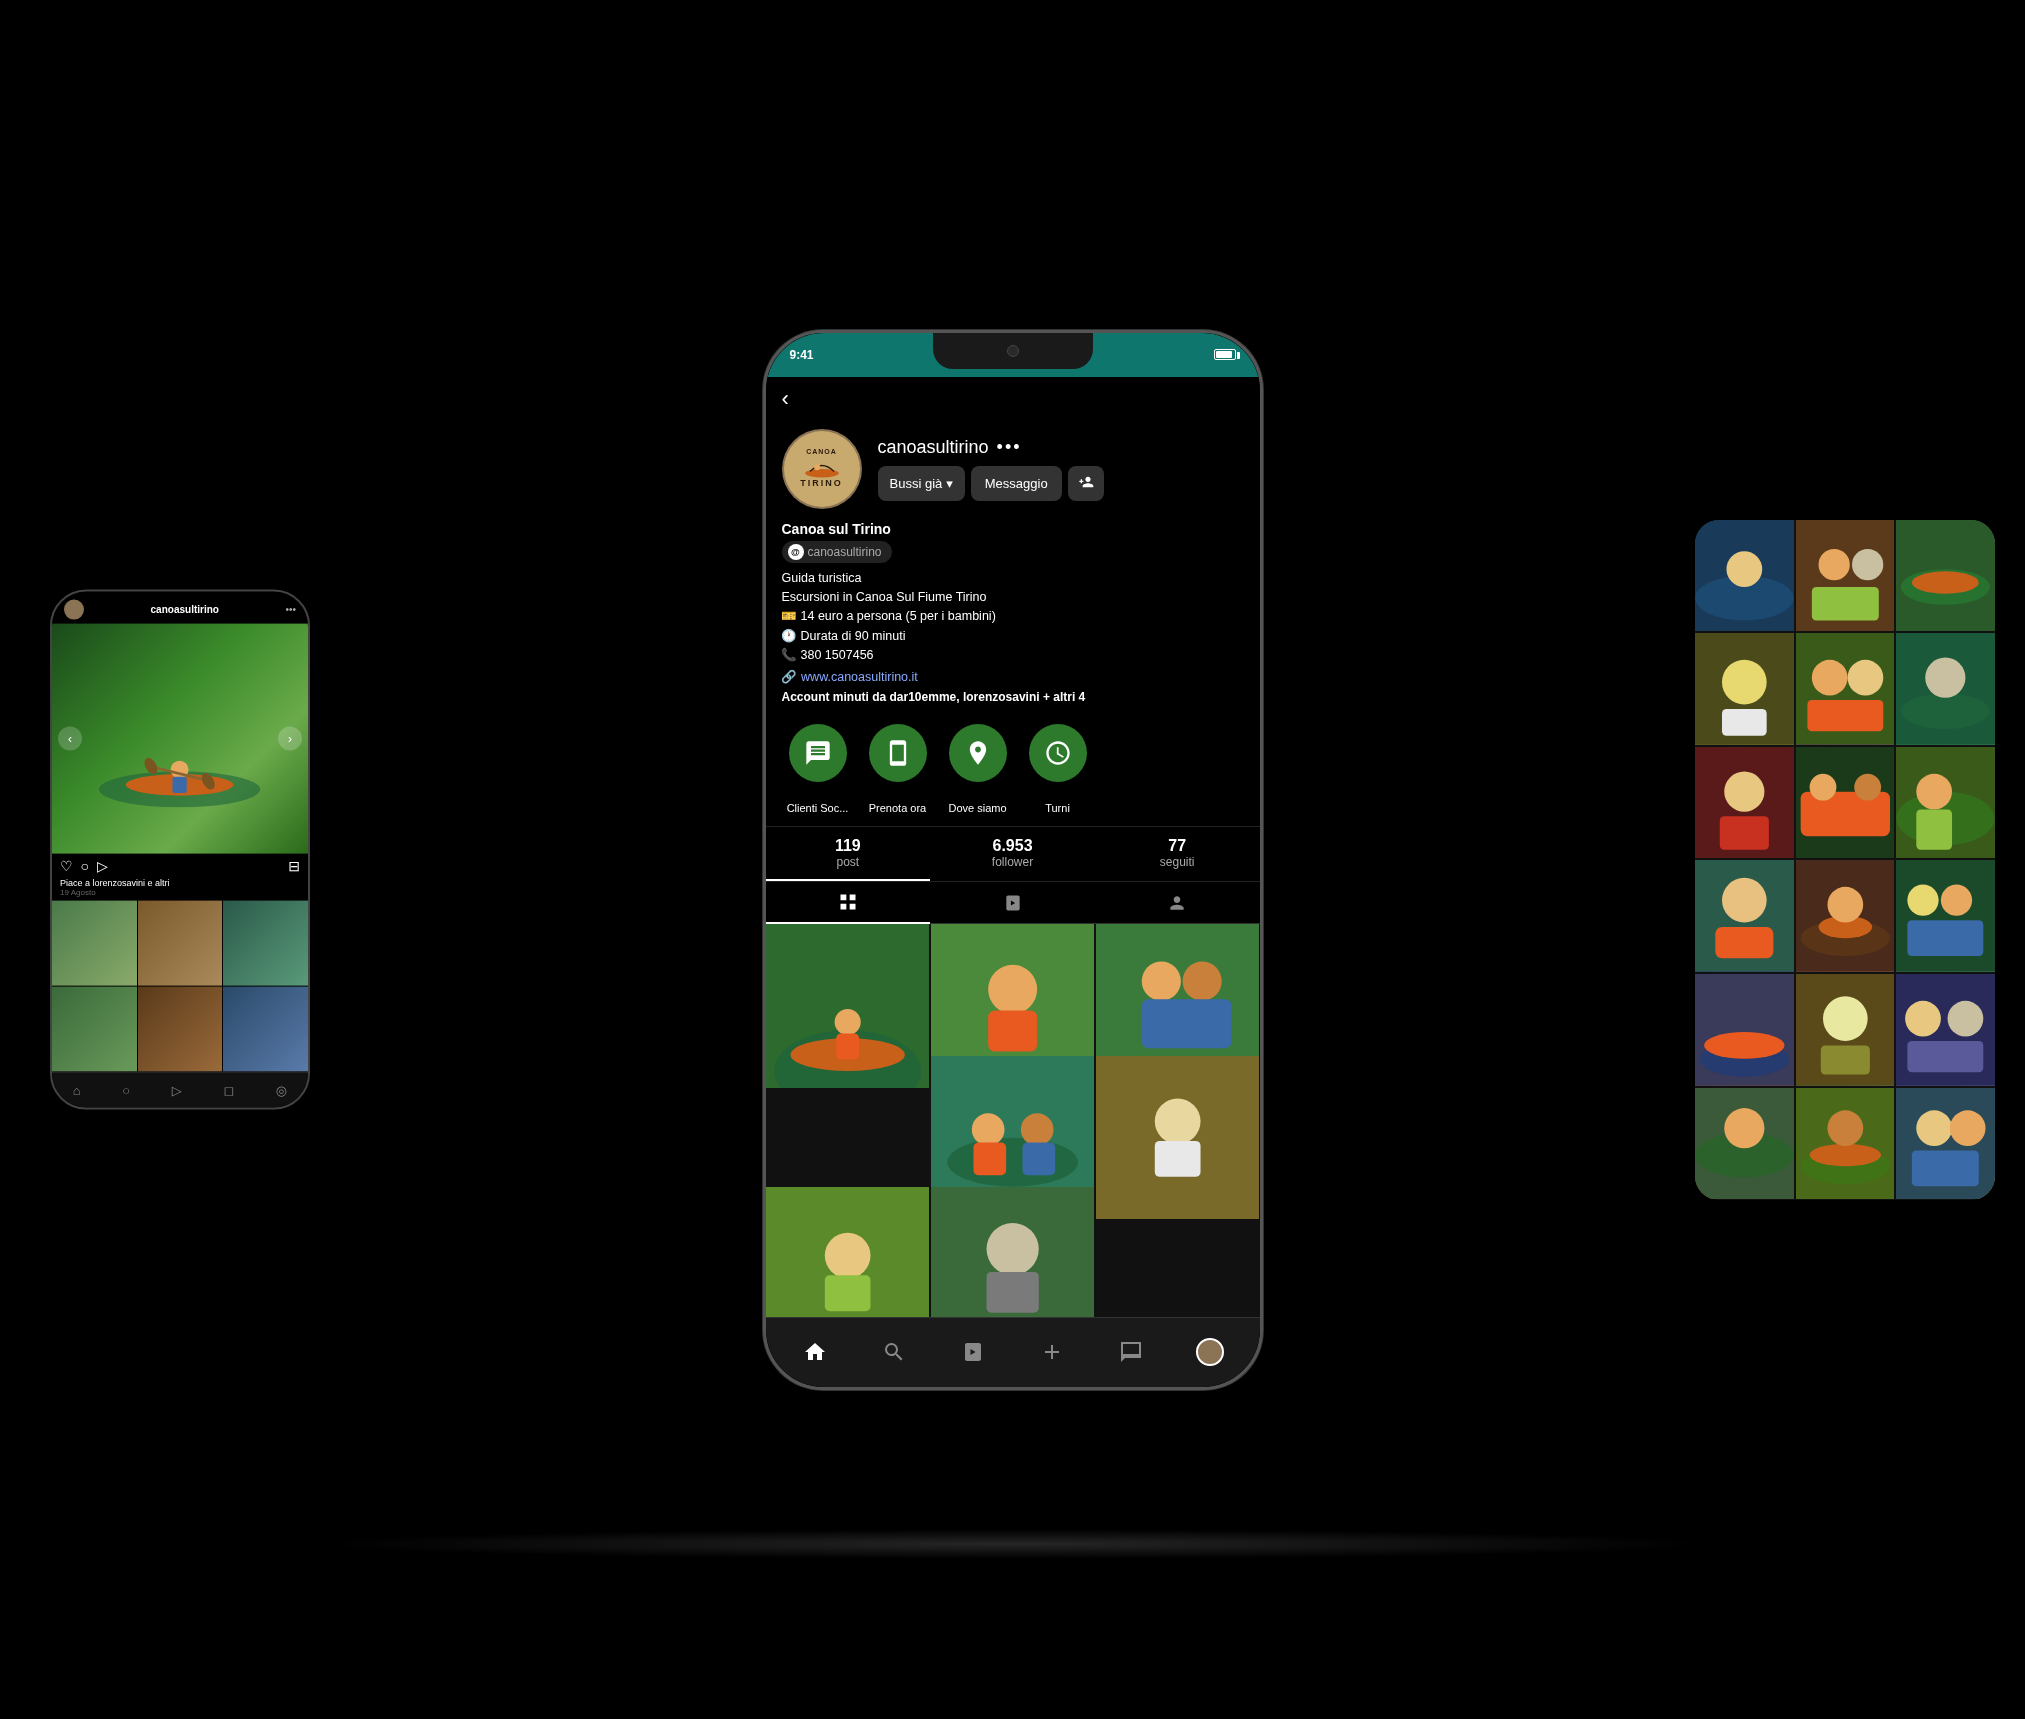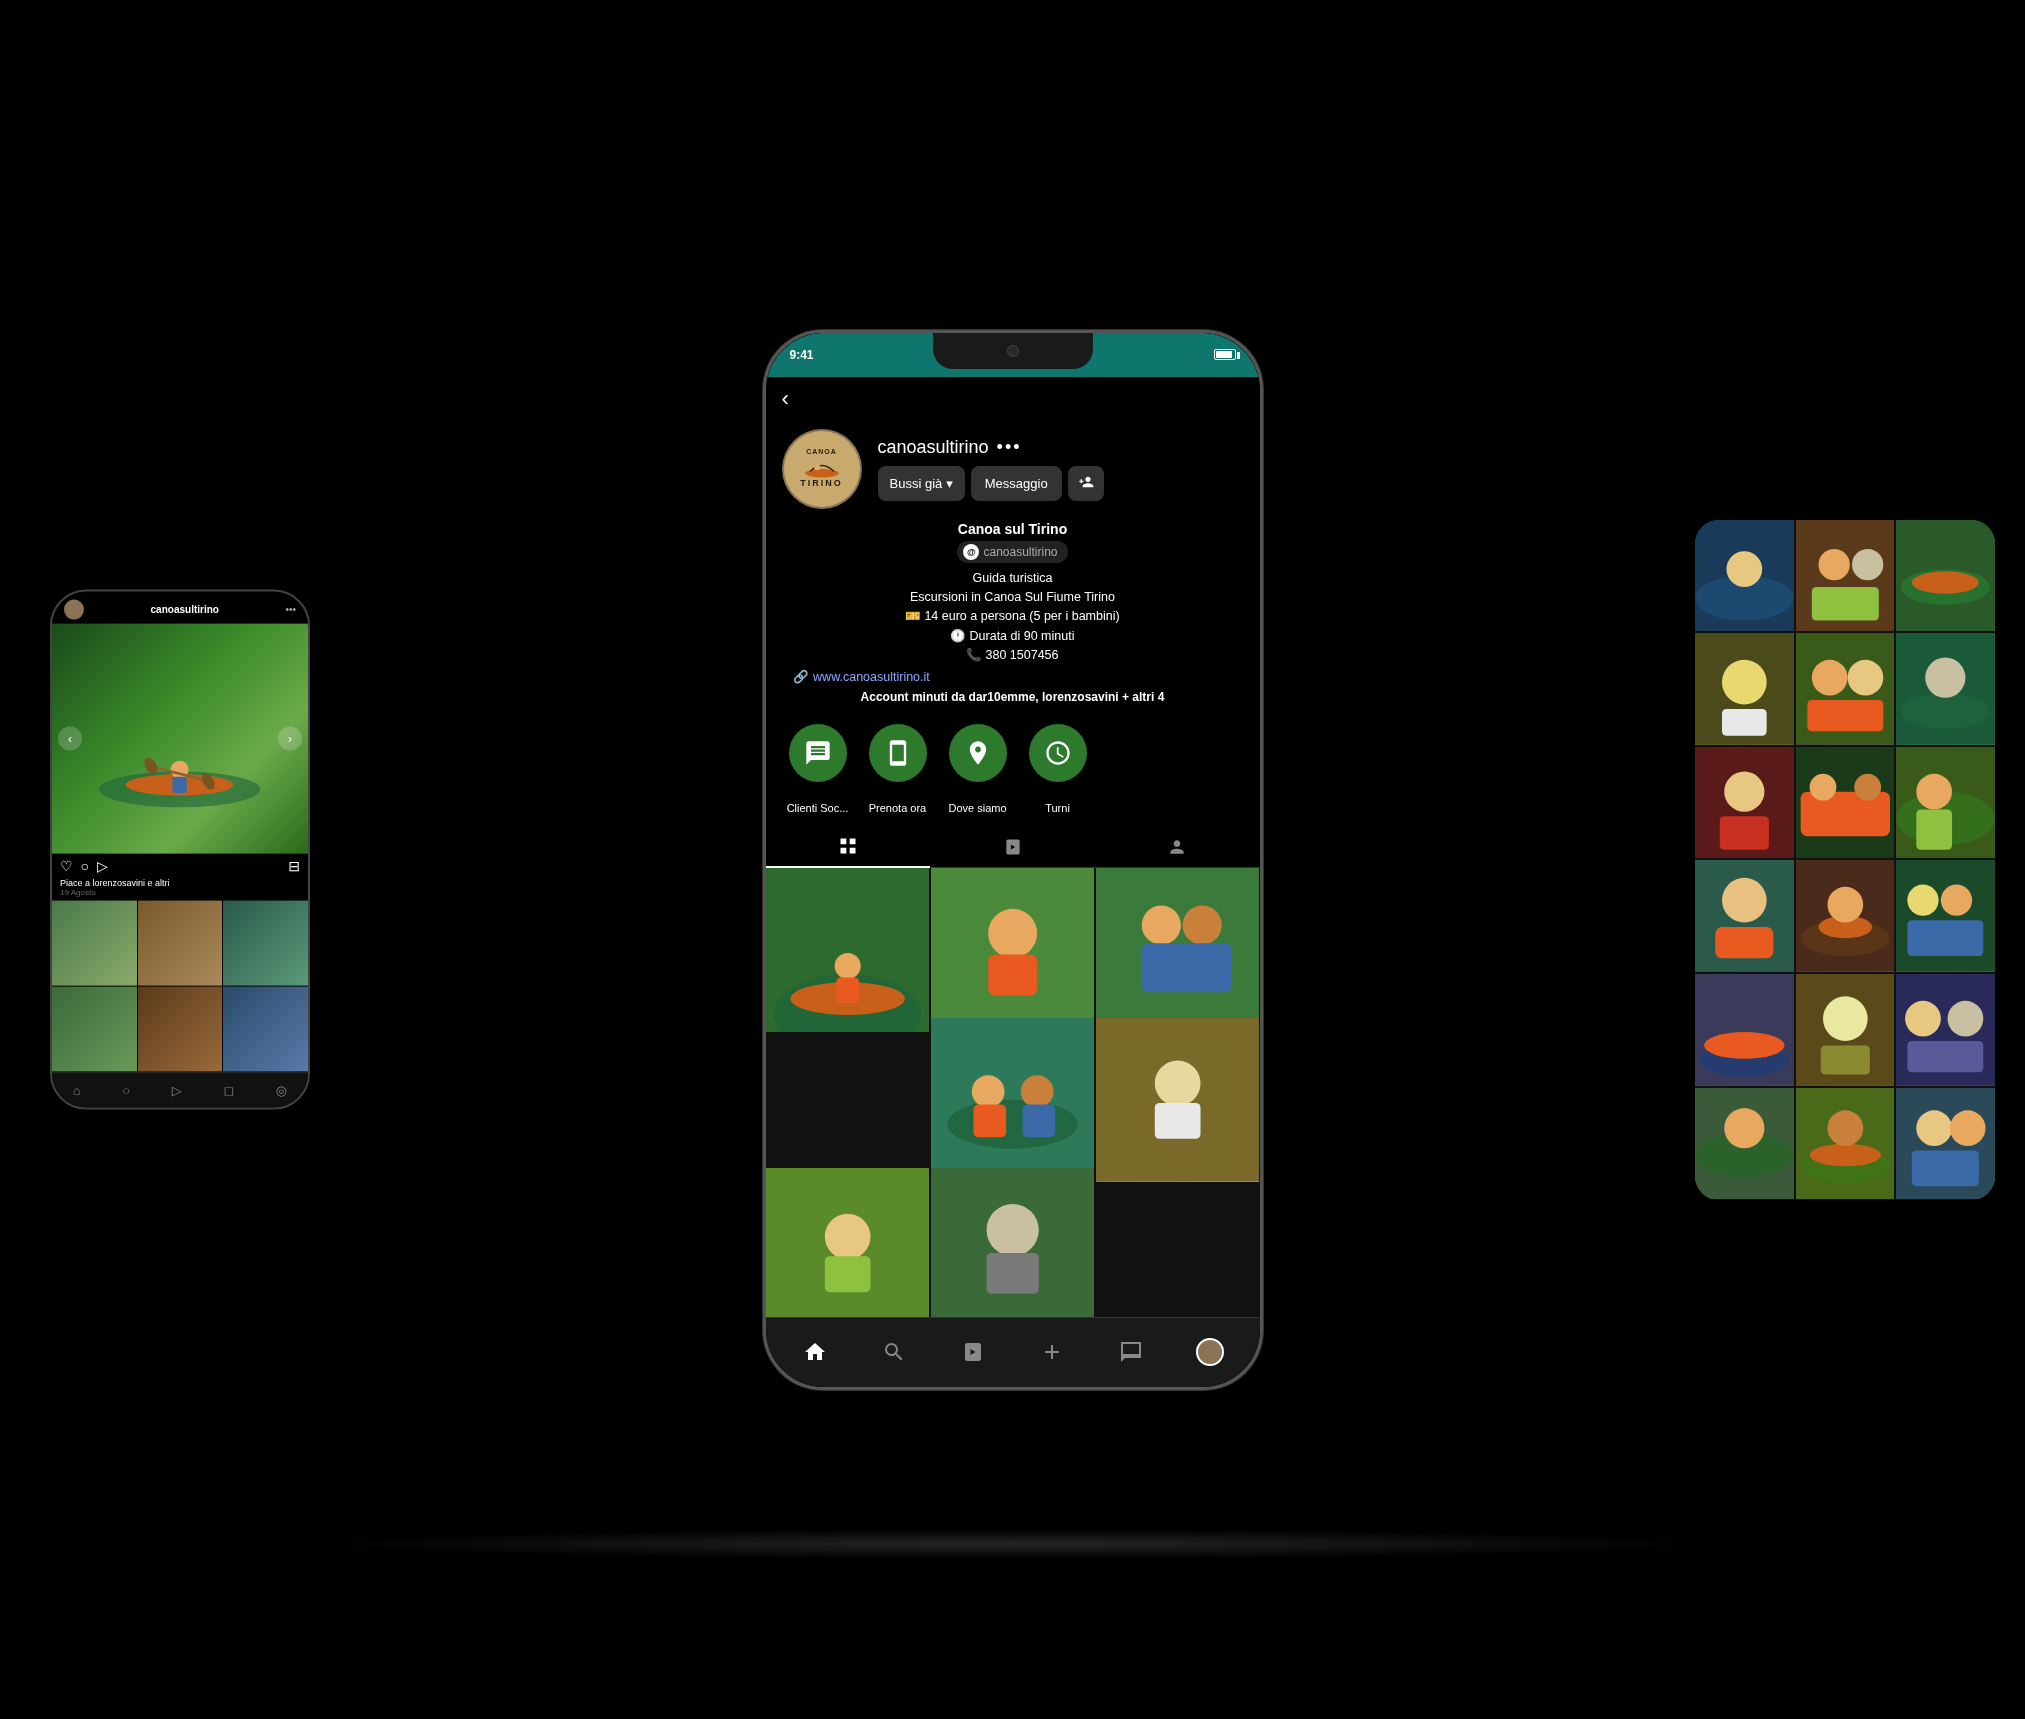--- a/index.html
+++ b/index.html
@@ -237,22 +237,21 @@
       background: #333;
       color: #fff;
       border: none;
       border-radius: 8px;
       padding: 8px 10px;
       font-size: 13px;
       cursor: pointer;
     }
 
     .bio-section {
-      padding: 0 28px 12px;
-      text-align: center;
+      padding: 0 16px 12px;
     }
 
     .bio-name {
       font-size: 14px;
       font-weight: 700;
       color: #fff;
       margin-bottom: 4px;
     }
 
     .threads-badge {
@@ -825,20 +824,34 @@
         <div class="action-icon-item">
           <div class="action-icon-circle">
             <svg width="28" height="28" viewBox="0 0 24 24" fill="white">
               <path d="M11.99 2C6.47 2 2 6.48 2 12s4.47 10 9.99 10C17.52 22 22 17.52 22 12S17.52 2 11.99 2zM12 20c-4.42 0-8-3.58-8-8s3.58-8 8-8 8 3.58 8 8-3.58 8-8 8zm.5-13H11v6l5.25 3.15.75-1.23-4.5-2.67V7z"></path>
             </svg>
           </div>
           <span class="action-icon-label">Turni</span>
         </div>
       </div>
 
+      <div class="stats-row">
+        <div class="stat-item active">
+          <span class="stat-number">119</span>
+          <span class="stat-label">post</span>
+        </div>
+        <div class="stat-item">
+          <span class="stat-number">6.953</span>
+          <span class="stat-label">follower</span>
+        </div>
+        <div class="stat-item">
+          <span class="stat-number">77</span>
+          <span class="stat-label">seguiti</span>
+        </div>
+      </div>
 
       <div class="tab-icons-row">
         <div class="tab-icon-item active">
           <svg width="20" height="20" viewBox="0 0 24 24" fill="white">
             <path d="M3 3h7v7H3zm11 0h7v7h-7zM3 14h7v7H3zm11 0h7v7h-7z"></path>
           </svg>
         </div>
         <div class="tab-icon-item">
           <svg width="20" height="20" viewBox="0 0 24 24" fill="#888">
             <path d="M18 3H6C4.9 3 4 3.9 4 5v14c0 1.1.9 2 2 2h12c1.1 0 2-.9 2-2V5c0-1.1-.9-2-2-2zm-3.5 9l-5 3V9l5 3z"></path>

